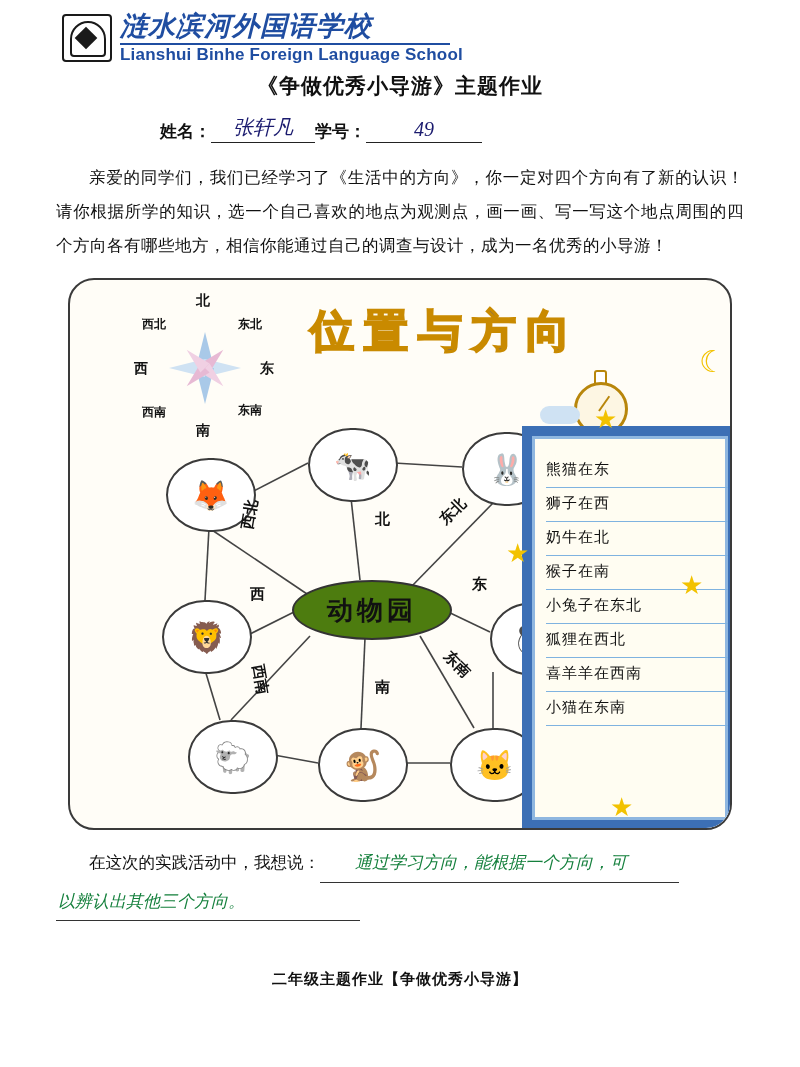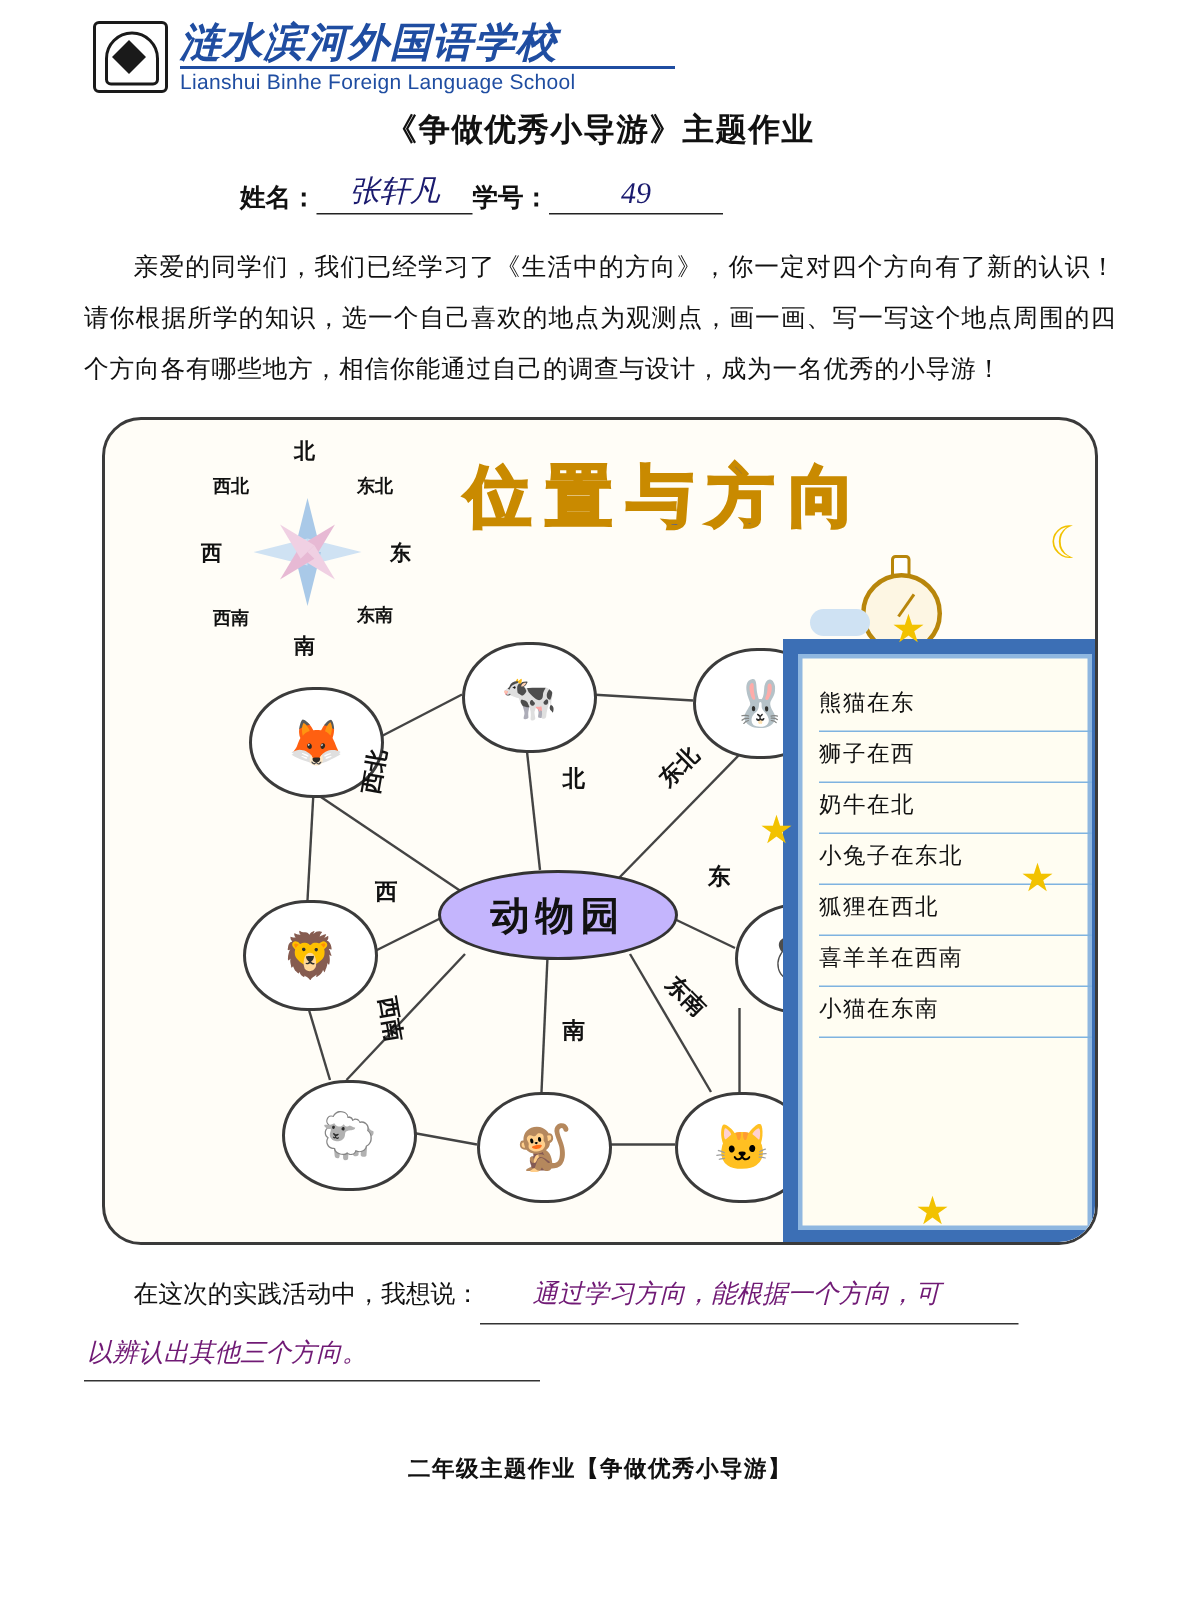--- a/index.html
+++ b/index.html
@@ -42,21 +42,21 @@
   }
   .logo-text{line-height:1.05;}
   .logo-cn{
     font-family:"Liberation Serif", serif;
     font-size:27px;font-weight:bold;color:#1f4da1;
     letter-spacing:1px;
     font-style:italic;
     white-space:nowrap;
   }
   .logo-en{
-    font-size:14px;color:#1f4da1;font-weight:normal;
+    font-size:17px;color:#1f4da1;font-weight:bold;
     letter-spacing:.2px;margin-top:1px;
     font-family:"Liberation Sans", sans-serif;
     white-space:nowrap;
   }
   .logo-underline{
     width:330px;height:2px;background:#1f4da1;margin:2px 0 0 0;
   }
 
   
   .doc-title{
@@ -173,21 +173,21 @@
     border:2px solid #3b3b3b;border-radius:44px/38px;
     background:#fff;
     display:flex;align-items:center;justify-content:center;
     font-size:30px;
     overflow:hidden;
   }
   .center-label{
     position:absolute;left:222px;top:300px;
     width:156px;height:56px;
     border:2px solid #333;border-radius:50%;
-    background:#c4b5fd;
+    background:#4d7c0f;
     display:flex;align-items:center;justify-content:center;
     font-size:26px;font-weight:bold;letter-spacing:4px;
     color:#111;
   }
   .dirlabel{
     position:absolute;font-size:15px;font-weight:bold;color:#111;
   }
   .poster{
     position:absolute;left:452px;top:146px;width:196px;height:384px;
     border:10px solid #3c6fb5;
@@ -215,21 +215,21 @@
 
   
   .reflect{
     margin:14px 56px 0 56px;
     font-size:16.5px;
     line-height:2.2;
   }
   .reflect .lead{text-indent:2em;}
   .hand{
     font-style:italic;
-    color:#701a75;
+    color:#15803d;
     font-size:17px;
     border-bottom:1px solid #333;
     display:inline-block;
     padding:0 2px;
   }
   .hand.l1{width:355px;}
   .hand.l2{width:300px;}
   .reflect .line2{margin-left:0;}
 
   .footer{
@@ -338,20 +338,21 @@
     <span class="dirlabel" style="left:402px;top:295px;">东</span>
     <span class="dirlabel" style="left:175px;top:390px;transform:rotate(80deg);">西南</span>
     <span class="dirlabel" style="left:305px;top:398px;">南</span>
     <span class="dirlabel" style="left:372px;top:375px;transform:rotate(45deg);">东南</span>
 
     <div class="poster">
       <ul>
         <li>熊猫在东</li>
         <li>狮子在西</li>
         <li>奶牛在北</li>
+        <li>猴子在南</li>
         <li>小兔子在东北</li>
         <li>狐狸在西北</li>
         <li>喜羊羊在西南</li>
         <li>小猫在东南</li>
       </ul>
     </div>
 
     <span class="star-deco" style="left:524px;top:124px;">★</span>
     <span class="star-deco" style="left:436px;top:258px;">★</span>
     <span class="star-deco" style="left:610px;top:290px;">★</span>

